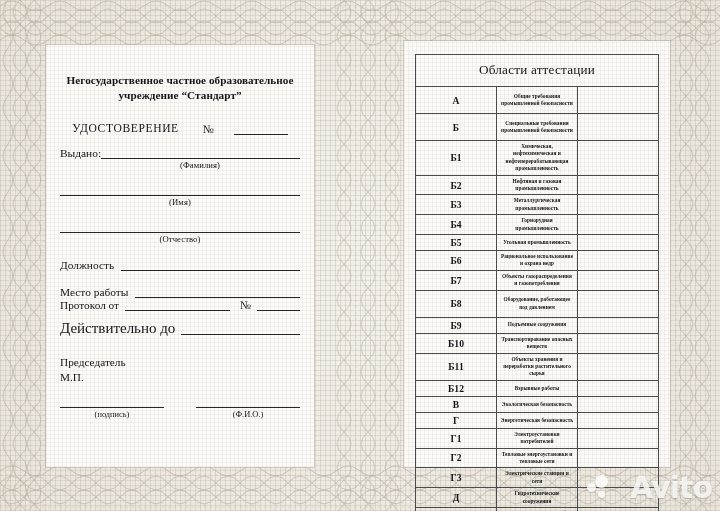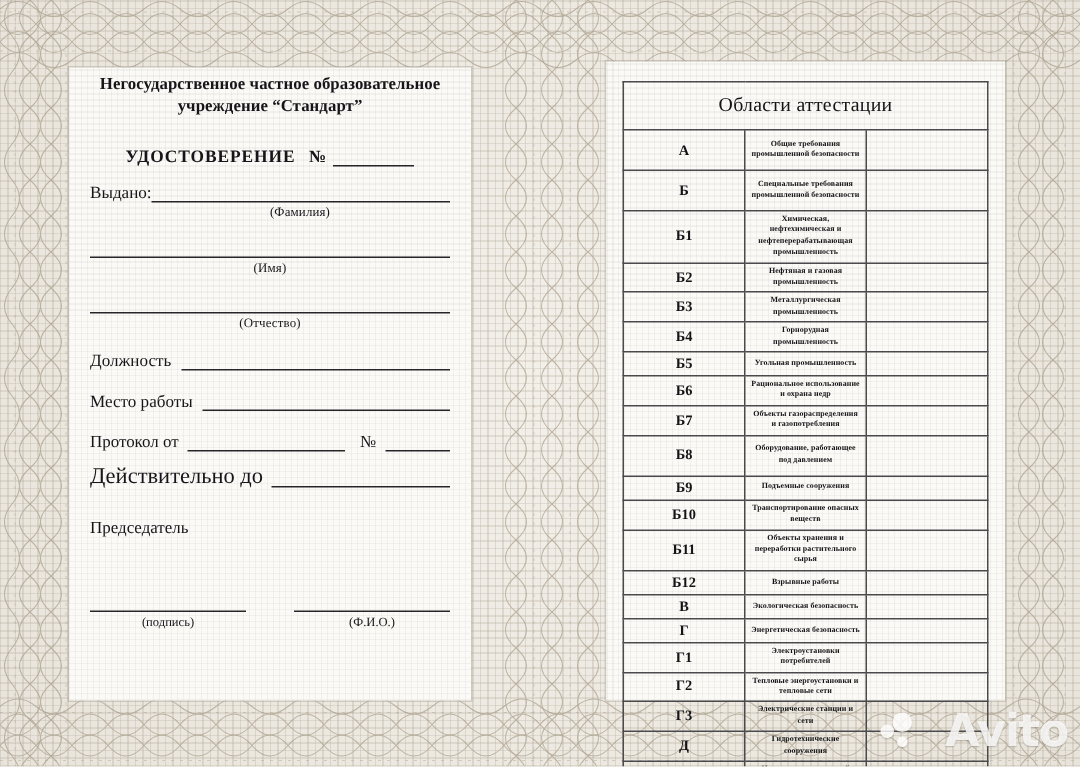--- a/index.html
+++ b/index.html
@@ -61,40 +61,40 @@
     width: 266px;
     height: 426px;
   }
 
   
   .cert-inner {
     position: relative;
     width: 100%;
     height: 100%;
     box-sizing: border-box;
-    padding: 4px 14px 0 14px;
+    padding: 28px 14px 0 14px;
     color: #16161a;
   }
 
   .org-title {
     text-align: center;
     font-size: 11.2px;
     line-height: 14.5px;
     font-weight: 700;
     letter-spacing: 0.05px;
   }
 
   .doc-kind-row {
     margin-top: 20px;
     display: flex;
     align-items: flex-end;
     justify-content: center;
-    gap: 5px;
+    gap: 20px;
     font-size: 11.6px;
-    font-weight: 700;
+    font-weight: 400;
     letter-spacing: 0.6px;
   }
   .doc-kind-row .no-sym {
     font-size: 11.4px;
     letter-spacing: 0;
     margin-left: 4px;
   }
   .rule {
     border-bottom: 1px solid #26262a;
     display: inline-block;
@@ -131,21 +131,20 @@
   .para {
     margin-top: 17px;
     font-size: 9.9px;
     line-height: 13.6px;
     text-align: left;
   }
 
   .proto-row {
     display: flex;
     align-items: flex-end;
-    margin-top: 14px;
     font-size: 11.3px;
     text-align: right;
   }
   .proto-row .lbl { white-space: nowrap; margin-right: 6px; }
   .proto-row .rule-a { width: 112px; height: 12px; }
   .proto-row .no-sym { margin: 0 6px 0 10px; }
   .proto-row .rule-b { width: 46px; height: 12px; }
 
   .valid-row {
     display: flex;
@@ -383,20 +382,21 @@
         <span class="rule rule-b"></span>
       </div>
 
       <div class="valid-row">
         <span class="lbl">Действительно до</span>
         <span class="rule rule-c"></span>
       </div>
 
       <div class="chair">
         <div>Председатель</div>
+        <div>М.П.</div>
       </div>
 
       <div class="sign-area">
         <div class="sign-block">
           <div class="sign-line"></div>
           <div class="sign-cap">(подпись)</div>
         </div>
         <div class="sign-block">
           <div class="sign-line"></div>
           <div class="sign-cap">(Ф.И.О.)</div>

